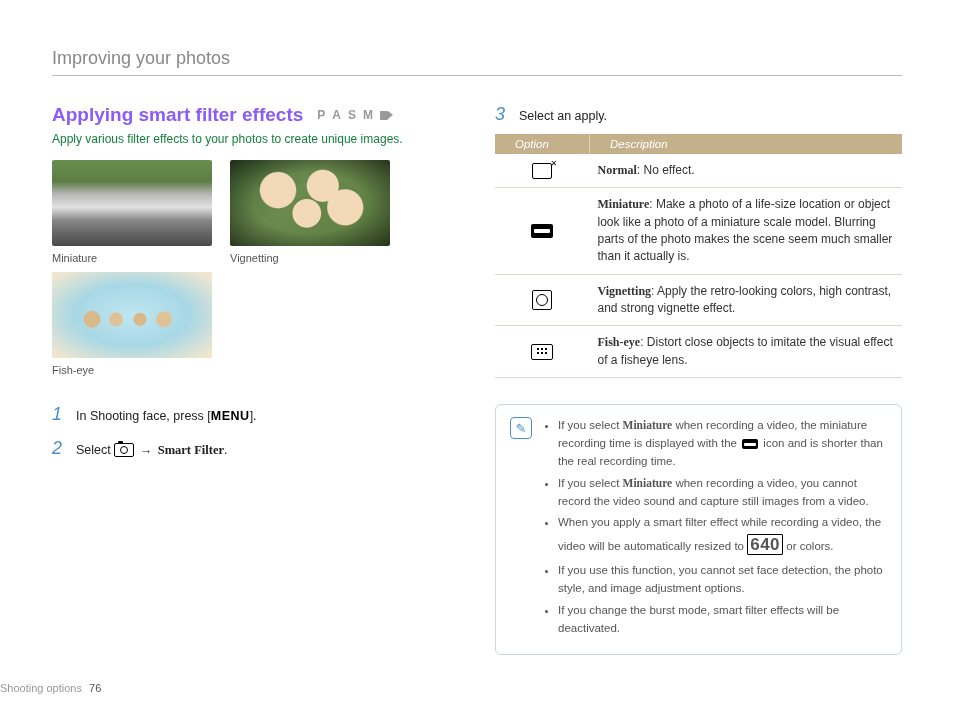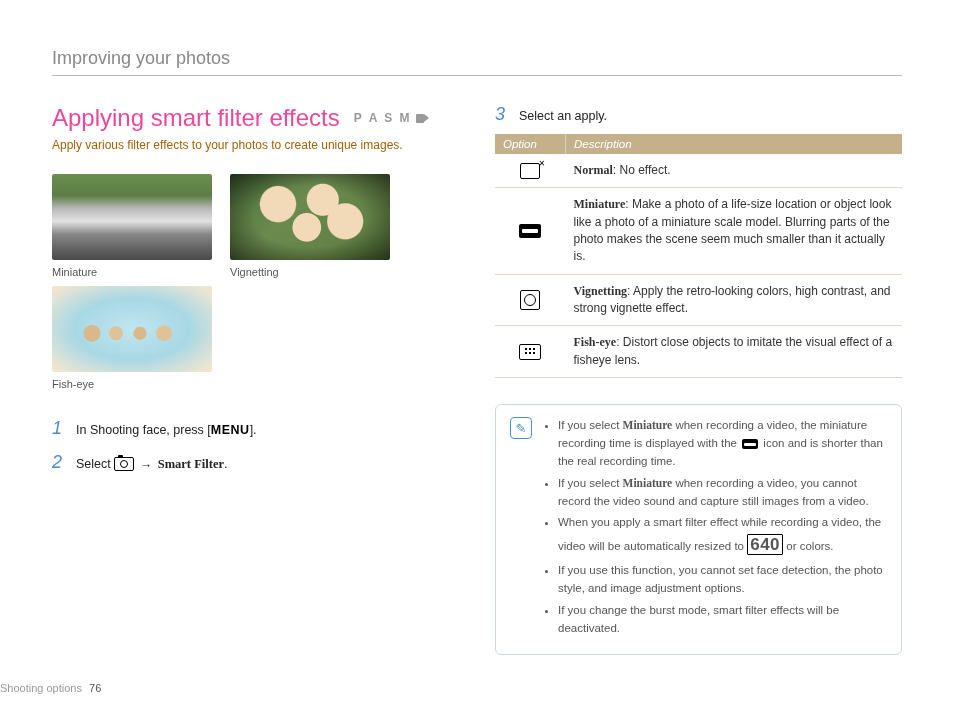--- a/index.html
+++ b/index.html
@@ -37,23 +37,23 @@
     flex: 1;
     min-width: 0;
   }
   .title-row {
     display: flex;
     align-items: center;
     gap: 14px;
     margin-bottom: 6px;
   }
   .section-title {
-    color: #ec4899;
-    font-size: 24px;
-    font-weight: 400;
+    color: #8b5cf6;
+    font-size: 19px;
+    font-weight: 700;
   }
   .mode-letters {
     display: flex;
     gap: 6px;
     color: #999;
     font-size: 12px;
     font-weight: bold;
     letter-spacing: 1px;
     align-items: center;
   }
@@ -70,22 +70,22 @@
   }
   .mode-mov::after {
     content:"";
     position:absolute; left:8px; top:0;
     border-left:5px solid #999;
     border-top:4.5px solid transparent;
     border-bottom:4.5px solid transparent;
   }
   .intro {
     font-size: 12px;
-    color: #a16207;
-    margin-bottom: 22px;
+    color: #15803d;
+    margin-bottom: 14px;
   }
   .thumbs {
     display: flex;
     gap: 18px;
     margin-bottom: 8px;
   }
   .thumb-block { display:flex; flex-direction:column; }
   .thumb {
     width: 160px;
     height: 86px;
@@ -174,21 +174,21 @@
     font-size: 12px;
     color: #333;
     margin-top: 8px;
   }
   .filter-table th {
     background: #c4b08a;
     color: #fff;
     font-weight: normal;
     font-style: italic;
     text-align: left;
-    padding: 4px 8px;
+    padding: 4px 20px;
     font-size: 11.5px;
   }
   .filter-table th:first-child {
     width: 54px;
     border-right: 1px solid rgba(255,255,255,0.4);
   }
   .filter-table td {
     padding: 8px 8px;
     border-bottom: 1px solid #e2d9c4;
     vertical-align: middle;

